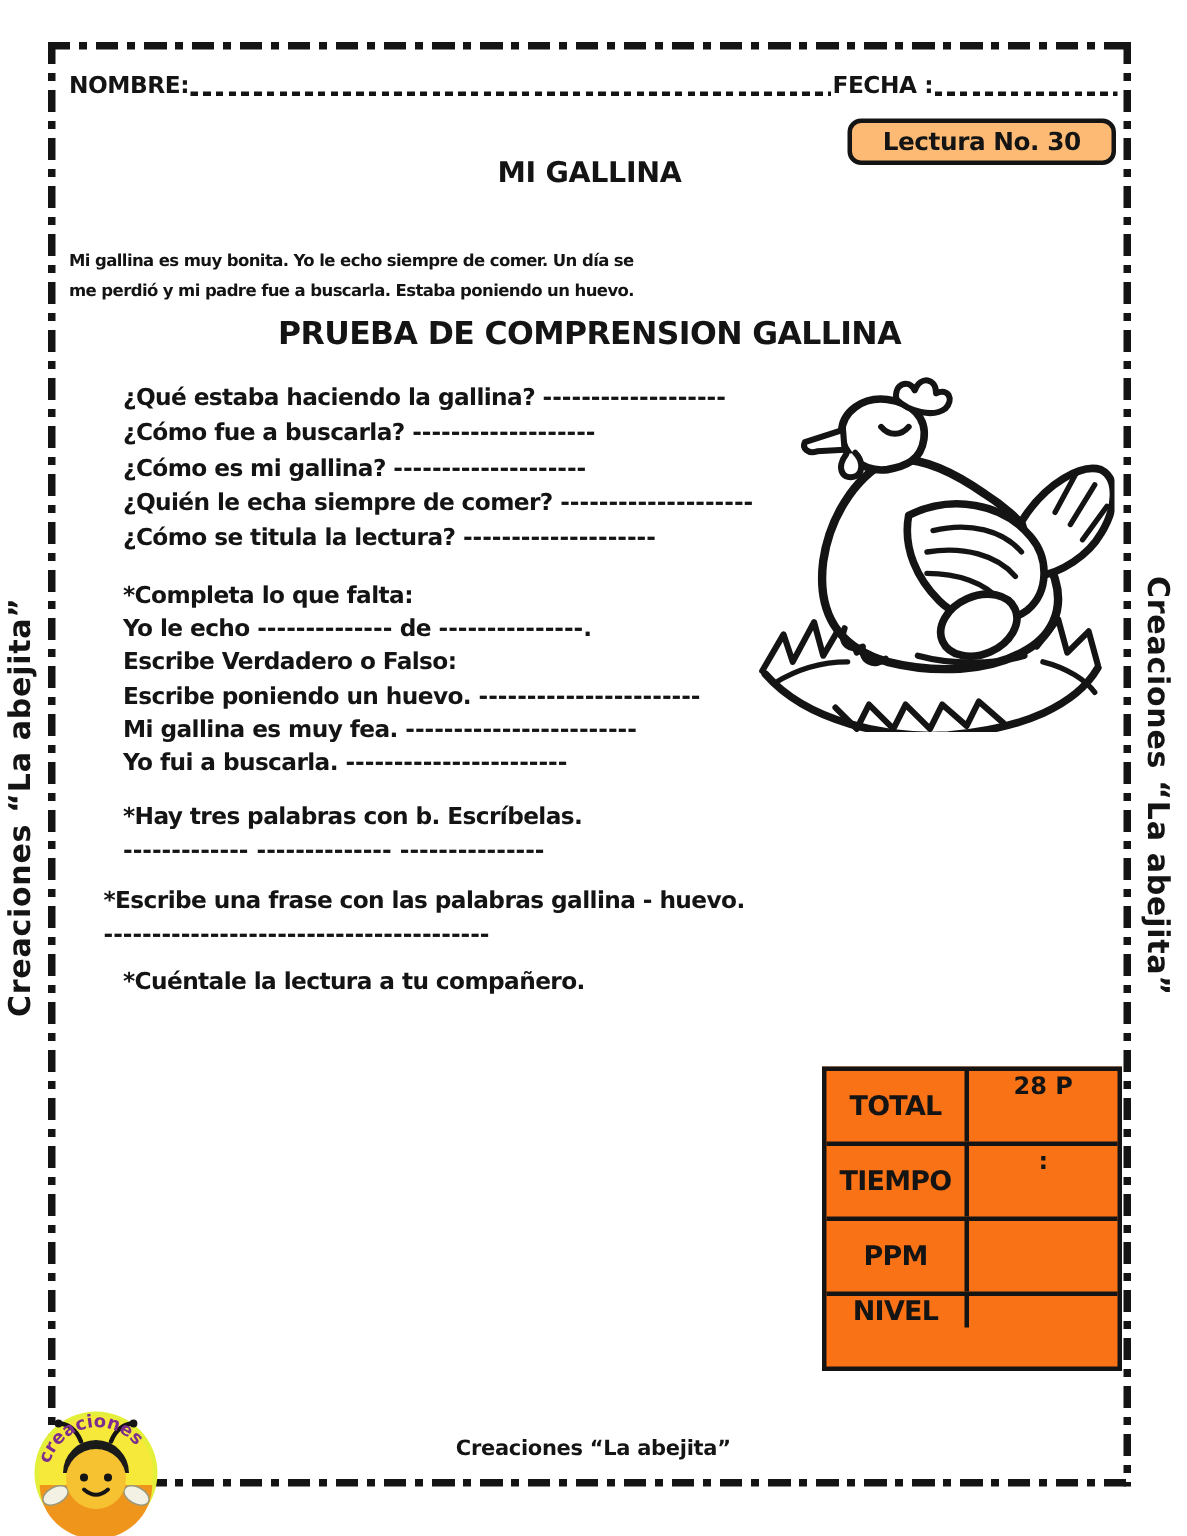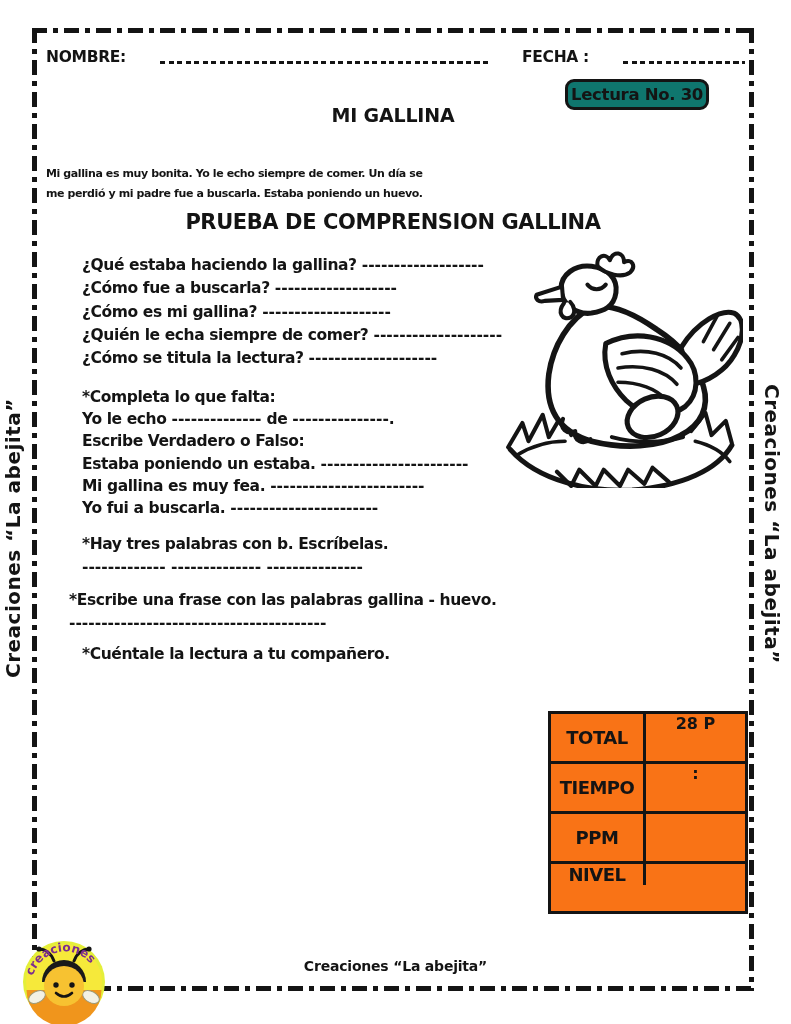--- a/index.html
+++ b/index.html
@@ -16,26 +16,26 @@
   .b-bottom{left:32px;top:986px;width:722px;}
   .b-left{left:32px;top:28px;height:963px;}
   .b-right{left:749px;top:28px;height:963px;}
   
   .side-text{
     writing-mode:vertical-rl;font-size:20px;letter-spacing:.5px;white-space:nowrap;
   }
   .side-left{left:1px;top:378px;height:300px;transform:rotate(180deg);}
   .side-right{left:760px;top:384px;height:300px;}
   
-  .name-row{left:46px;top:48px;width:700px;display:flex;align-items:flex-end;font-size:15.5px;letter-spacing:-0.3px;gap:33px;}
+  .name-row{left:46px;top:48px;width:700px;display:flex;align-items:flex-end;font-size:15.5px;letter-spacing:-0.3px;}
   .dashfill{height:3px;margin:0 1px 2px 1px;background:repeating-linear-gradient(90deg,#141414 0 5px,transparent 5px 8.5px);}
   .fill-name{flex:1;}
   .fill-date{width:122px;}
   .badge{
-    left:565px;top:79px;width:144px;height:31px;background:#0f766e;
+    left:565px;top:79px;width:179px;height:31px;background:#fdba74;
     border:3px solid #141414;border-radius:9px;display:flex;align-items:center;justify-content:center;
     font-size:16.5px;letter-spacing:-0.3px;box-sizing:border-box;
   }
   .reading-title{left:32px;top:104px;width:722px;text-align:center;font-size:19px;letter-spacing:-0.2px;}
   .passage{left:46px;top:129px;width:580px;font-size:11px;line-height:19.5px;letter-spacing:-0.4px;margin-top:35px;}
   .test-heading{left:32px;top:210px;width:722px;text-align:center;font-size:21px;letter-spacing:-0.4px;}
   .body-text{font-size:15.5px;letter-spacing:-0.4px;margin-left:36px;}
   .questions{left:46px;top:254px;width:470px;line-height:23.3px;}
   .complete{left:46px;top:386px;width:470px;line-height:22.2px;}
   .words{left:46px;top:533px;width:520px;line-height:22.5px;}
@@ -90,21 +90,21 @@
 
 <div class="abs complete body-text">
   <div>*Completa lo que falta:</div>
   <div>
     <span>Yo le echo</span>
     <span class="blank">--------------</span>
     <span>de</span>
     <span class="blank">---------------.</span>
   </div>
   <div>Escribe Verdadero o Falso:</div>
-  <div><span>Estaba poniendo un estaba.</span> <span class="blank">-----------------------</span></div>
+  <div><span>Escribe poniendo un huevo.</span> <span class="blank">-----------------------</span></div>
   <div><span>Mi gallina es muy fea.</span> <span class="blank">------------------------</span></div>
   <div><span>Yo fui a buscarla.</span> <span class="blank">-----------------------</span></div>
 </div>
 
 <div class="abs words body-text">
   <div>*Hay tres palabras con b. Escríbelas.</div>
   <div class="blank">------------- -------------- ---------------</div>
 </div>
 
 <div class="abs phrase body-text">

